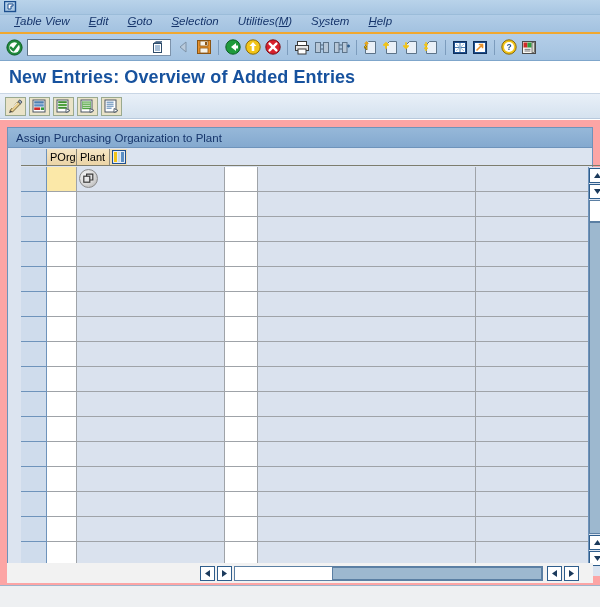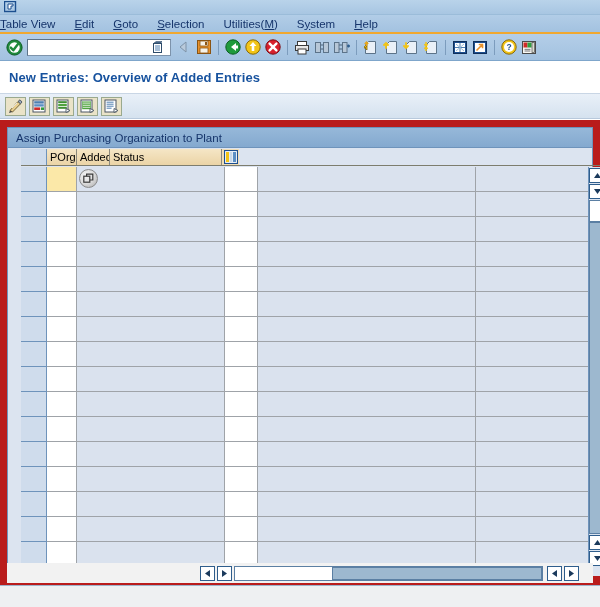--- a/index.html
+++ b/index.html
@@ -43,23 +43,25 @@
     position: relative;
   }
   .win-icon svg { display: block; }
 
   
   .menubar {
     height: 19px;
     background: #a8c6e2;
     background: linear-gradient(to bottom, #b2cde7 0%, #a3c2e0 100%);
     display: flex;
-    align-items: center;
+    align-items: flex-start;
+    padding-left: 14px;
     border-bottom: 2px solid #f0a830;
     box-sizing: border-box;
+    font-style: italic;
   }
   .menu-item {
     color: #16356b;
     font-size: 11.5px;
     margin-right: 19px;
     white-space: nowrap;
     cursor: default;
   }
   .menu-item u { text-decoration: underline; }
 
@@ -127,21 +129,21 @@
     height: 33px;
     background: #ffffff;
     display: flex;
     align-items: center;
     padding-left: 9px;
     box-sizing: border-box;
     border-bottom: 1px solid #c9d6e5;
   }
   .pagetitle span {
     color: #17529e;
-    font-size: 13px;
+    font-size: 18px;
     font-weight: bold;
     letter-spacing: 0.1px;
   }
 
   
   .apptoolbar {
     height: 25px;
     background: #dfe9f3;
     background: linear-gradient(to bottom, #e9f0f8 0%, #d5e2ef 100%);
     display: flex;
@@ -162,21 +164,21 @@
     box-sizing: border-box;
   }
 
   
   .content {
     position: absolute;
     left: 0;
     top: 120px;
     width: 600px;
     height: 487px;
-    background: #b91c1c;
+    background: #fca5a5;
     box-sizing: border-box;
   }
   .panel {
     position: absolute;
     left: 7px;
     top: 7px;
     width: 586px;
     height: 449px;
     border: 1px solid #6e93bb;
     background: #dce4f0;
@@ -629,22 +631,21 @@
 
     <div class="panel">
 
       <div class="panel-header">Assign Purchasing Organization to Plant</div>
 
       <div class="grid">
 
         <div class="grid-head">
           <div class="hc sel" style="width:26px"></div>
           <div class="hc" style="width:30px">POrg</div>
-          <div class="hc" style="width:33px">Added</div>
-          <div class="hc" style="width:112px">Status</div>
+          <div class="hc" style="width:33px">Plant</div>
           <div class="hc cfg" style="width:17px">
             <svg width="14" height="14" viewBox="0 0 14 14">
               <rect x="0.5" y="0.5" width="13" height="13" fill="#ffffff" stroke="#1d4f8f" stroke-width="1.2"></rect>
               <rect x="2" y="2" width="3" height="10" fill="#f2c417"></rect>
               <rect x="5.5" y="2" width="3" height="10" fill="#c8d8e8"></rect>
               <rect x="9" y="2" width="3" height="10" fill="#5b8fc4"></rect>
             </svg>
           </div>
         </div>
 

